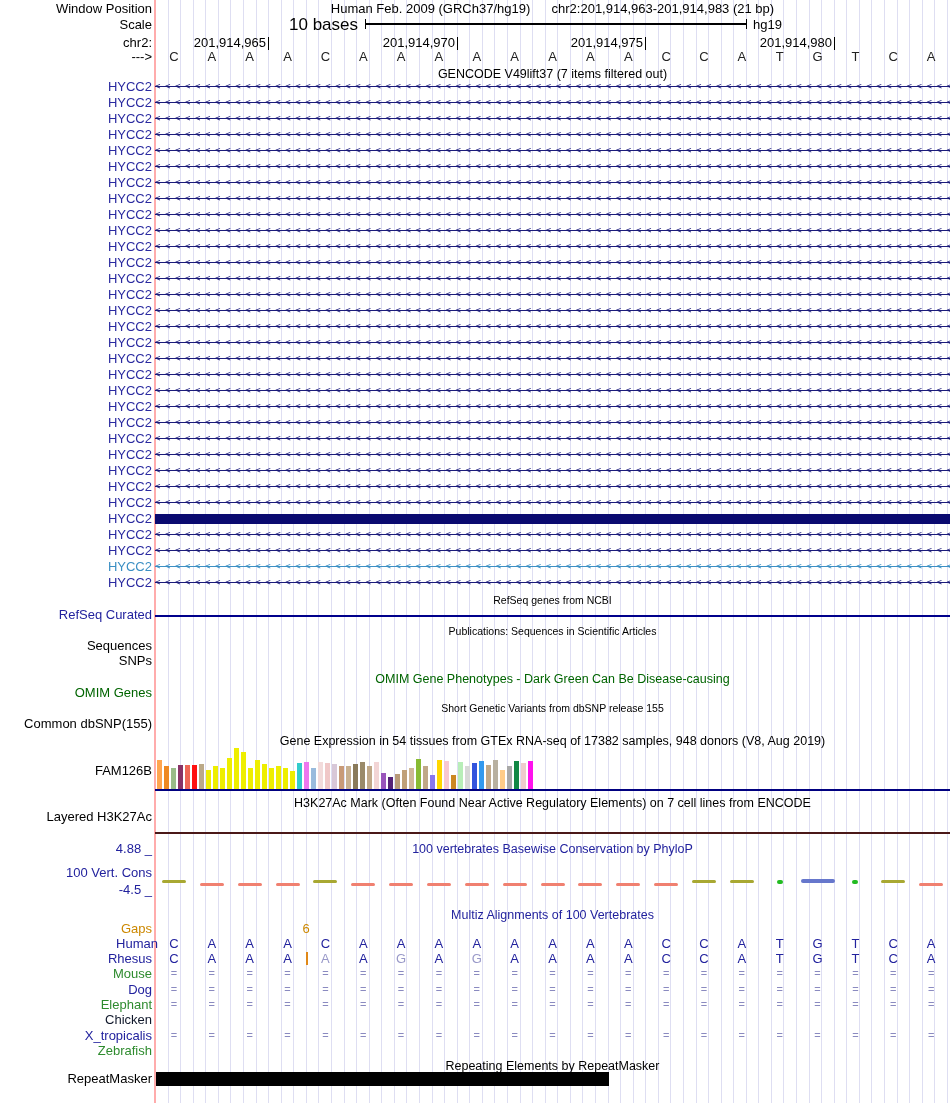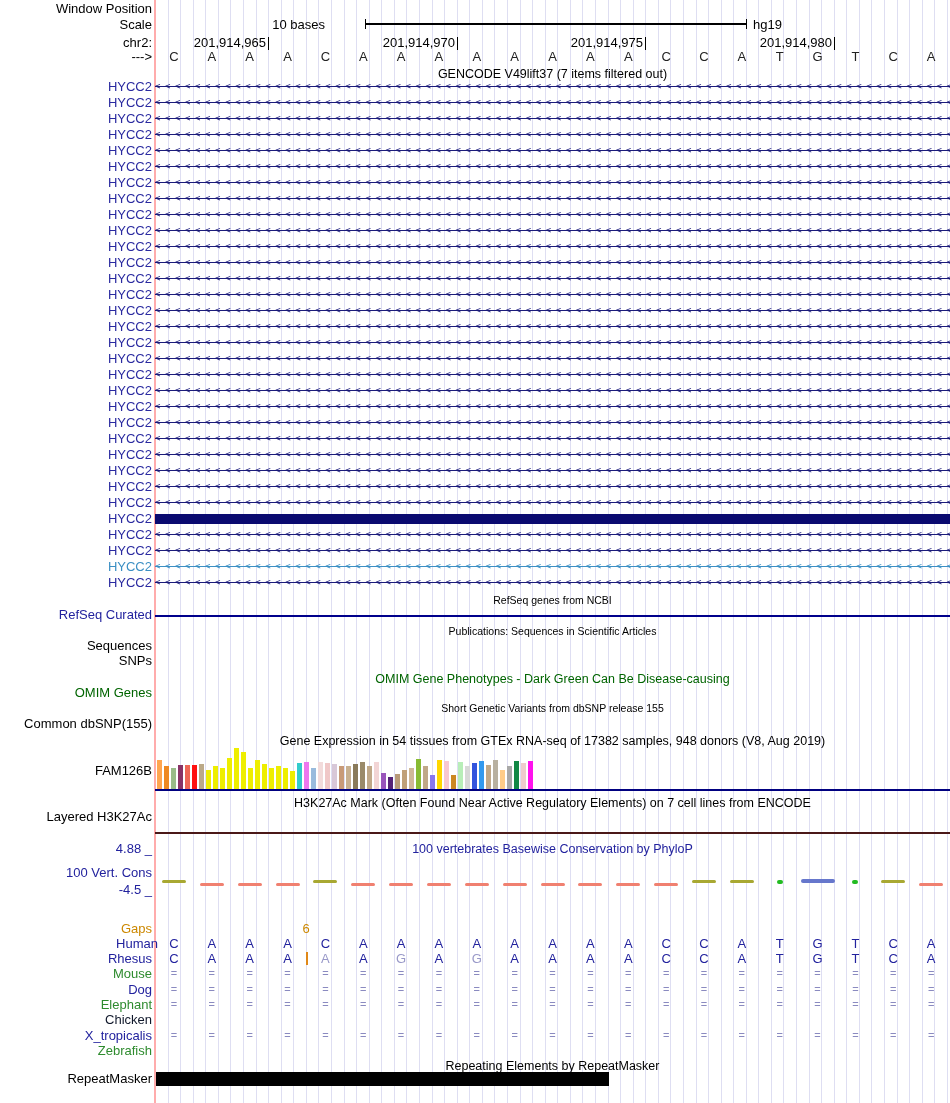--- a/index.html
+++ b/index.html
@@ -39,23 +39,28 @@
   .graybase{color:#9898c8;}
 </style>
 </head>
 <body>
 
 <div id="browser">
   <div class="grid"></div>
   <div class="pinkline"></div>
 
   <span class="lab" style="top:2px">Window Position</span>
+  <div class="ct" style="top:2px;font-size:13px;line-height:14px;">
+    <span>Human Feb. 2009 (GRCh37/hg19)</span>
+    <span style="display:inline-block;width:14px;"></span>
+    <span>chr2:201,914,963-201,914,983 (21 bp)</span>
+  </div>
 
   <span class="lab" style="top:18px">Scale</span>
-  <span class="abs" style="top:18px;right:625px;font-size:13px;line-height:14px;z-index:3;">10 bases</span>
+  <span class="abs" style="top:18px;right:592px;font-size:17px;line-height:14px;z-index:3;">10 bases</span>
   <div class="hline" style="left:365px;top:23px;width:382px;height:1.5px;background:#000;"></div>
   <div class="tick" style="left:365px;top:19px;height:10px;"></div>
   <div class="tick" style="left:746px;top:19px;height:10px;"></div>
   <span class="abs" style="left:753px;top:18px;font-size:13px;line-height:14px;z-index:3;">hg19</span>
 
   <span class="lab" style="top:36px">chr2:</span>
   <div id="coordrow">
       <div class="coordlab" style="top:36px;right:684px;">201,914,965</div>
       <div class="tick" style="left:268px;top:37px;height:13px;"></div>
       <div class="coordlab" style="top:36px;right:495px;">201,914,970</div>
@@ -426,20 +431,21 @@
       </div>
       <div class="pwc">
         <div class="pseg" style="top:4px;width:24px;height:3px;background:#a8a832;"></div>
       </div>
       <div class="pwc">
         <div class="pseg" style="top:7px;width:24px;height:3px;background:#f08070;"></div>
       </div>
     </div>
   <span class="lab blue" style="top:883px">-4.5 _</span>
 
+  <div class="ct t-big blue" style="top:908px">Multiz Alignments of 100 Vertebrates</div>
   <span class="lab orange" style="top:922px">Gaps</span>
   <span class="abs orange" style="left:296px;top:922px;width:20px;text-align:center;font-size:13px;line-height:14px;z-index:3;">6</span>
   <div id="mzrows">
       <div class="mzrow" style="top:936px;padding-left:6px;">
         <div style="position:absolute;right:798px;top:0;font-size:13px;line-height:15px;color:#22229e;white-space:nowrap;">Human</div>
         <div class="mzcells">
           <div class="mzc" style="color:#22229e;">C</div>
           <div class="mzc" style="color:#22229e;">A</div>
           <div class="mzc" style="color:#22229e;">A</div>
           <div class="mzc" style="color:#22229e;">A</div>

